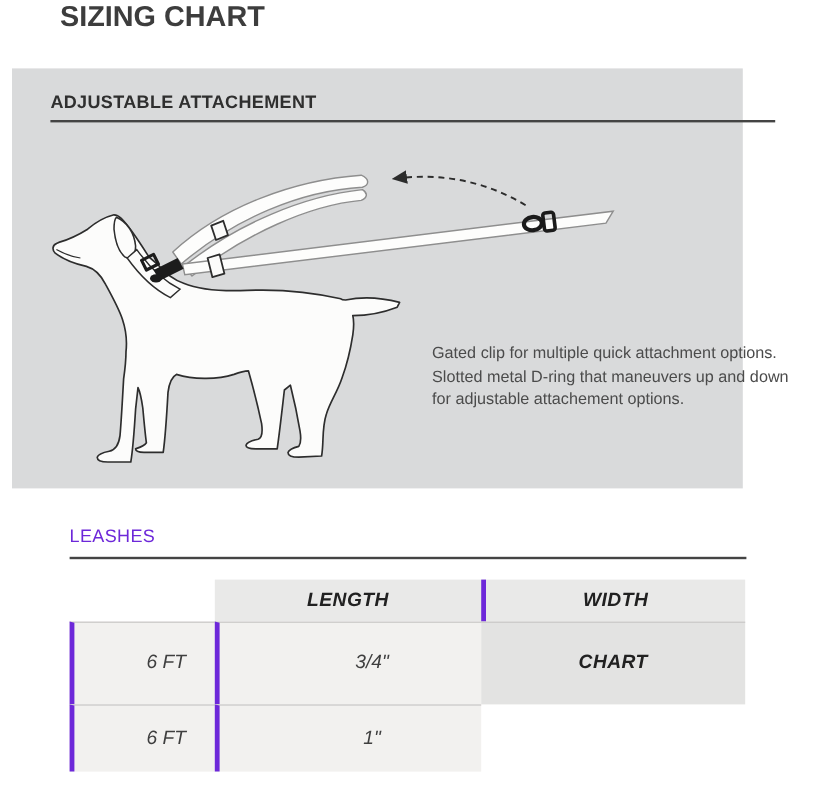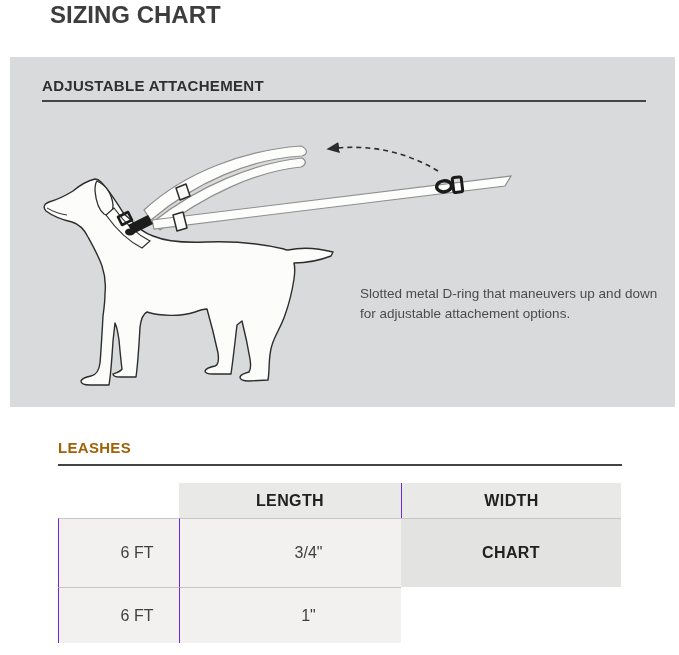--- a/index.html
+++ b/index.html
@@ -5,61 +5,62 @@
   html,body{margin:0;padding:0;}
   body{
     width:679px;height:655px;position:relative;background:#ffffff;
     font-family:"Liberation Sans",sans-serif;overflow:hidden;
   }
   .page-title{
     position:absolute;left:10px;top:1px;
     font-size:24px;font-weight:bold;letter-spacing:0px;color:#3d3d3d;margin-left:40px;
   }
   .panel{
-    position:absolute;left:10px;top:57px;width:665px;height:350px;
+    position:absolute;left:10px;top:57px;width:609px;height:350px;
     background:#d9dadb;
   }
   .panel-heading{
     position:absolute;left:32px;top:20px;
     font-size:15px;font-weight:bold;letter-spacing:.3px;color:#2f2f2f;
   }
   .panel-rule{
     position:absolute;left:32px;top:43px;width:604px;height:0;
     border-top:2px solid #444444;
   }
   .illustration{position:absolute;left:0;top:0;width:665px;height:350px;}
   .desc{
     position:absolute;left:350px;top:227px;width:300px;
     font-size:13.5px;line-height:19.5px;color:#4b4b4b;
   }
   .desc span{display:block;}
   .leashes-heading{
     position:absolute;left:58px;top:439px;
-    font-size:15px;font-weight:bold;letter-spacing:.3px;color:#a16207;
+    font-size:15px;font-weight:normal;letter-spacing:.3px;color:#6d28d9;
   }
   .leashes-rule{
     position:absolute;left:58px;top:464px;width:564px;height:0;
     border-top:2px solid #444444;
   }
   .size-table{
     position:absolute;left:58px;top:483px;width:563px;
     display:grid;
     grid-template-columns:121px 222px 220px;
     grid-template-rows:35px 69px 56px;
     font-size:16px;
   }
   .cell{
     display:flex;align-items:center;justify-content:center;
     box-sizing:border-box;
+    font-style:italic;
   }
   .corner{background:transparent;}
   .col-head{background:#e9e9e8;font-weight:bold;letter-spacing:.4px;color:#212121;}
   .row-head{background:#e3e3e2;font-weight:bold;letter-spacing:.4px;color:#212121;}
   .data{background:#f2f1ef;color:#3f3f3f;padding-left:36px;}
-  .v-line{border-left:1px solid #6d28d9;}
+  .v-line{border-left:4px solid #6d28d9;}
   .h-line{border-top:1px solid #c7c6c5;}
 </style>
 </head>
 <body>
 
 <div class="page-title">SIZING CHART</div>
 
 <div class="panel">
   <div class="panel-heading">ADJUSTABLE ATTACHEMENT</div>
   <div class="panel-rule"></div>
@@ -153,20 +154,21 @@
 
     <g transform="rotate(-7 445 128)">
       <ellipse cx="434" cy="128" rx="7.5" ry="5.5" fill="none" stroke="#1b1b1b" stroke-width="3.5"></ellipse>
       <rect x="443" y="120.5" width="9" height="15" rx="2" fill="none" stroke="#1b1b1b" stroke-width="3"></rect>
     </g>
 
     <path d="M 428 114 Q 378 84 318 92" fill="none" stroke="#2c2c2c" stroke-width="1.6" stroke-dasharray="5 4" marker-end="url(#arrowhead)"></path>
   </svg>
 
   <div class="desc">
+    <span>Gated clip for multiple quick attachment options.</span>
     <span>Slotted metal D-ring that maneuvers up and down</span>
     <span>for adjustable attachement options.</span>
   </div>
 </div>
 
 <div class="leashes-heading">LEASHES</div>
 <div class="leashes-rule"></div>
 
 <div class="size-table">
   <div class="cell corner"></div>

